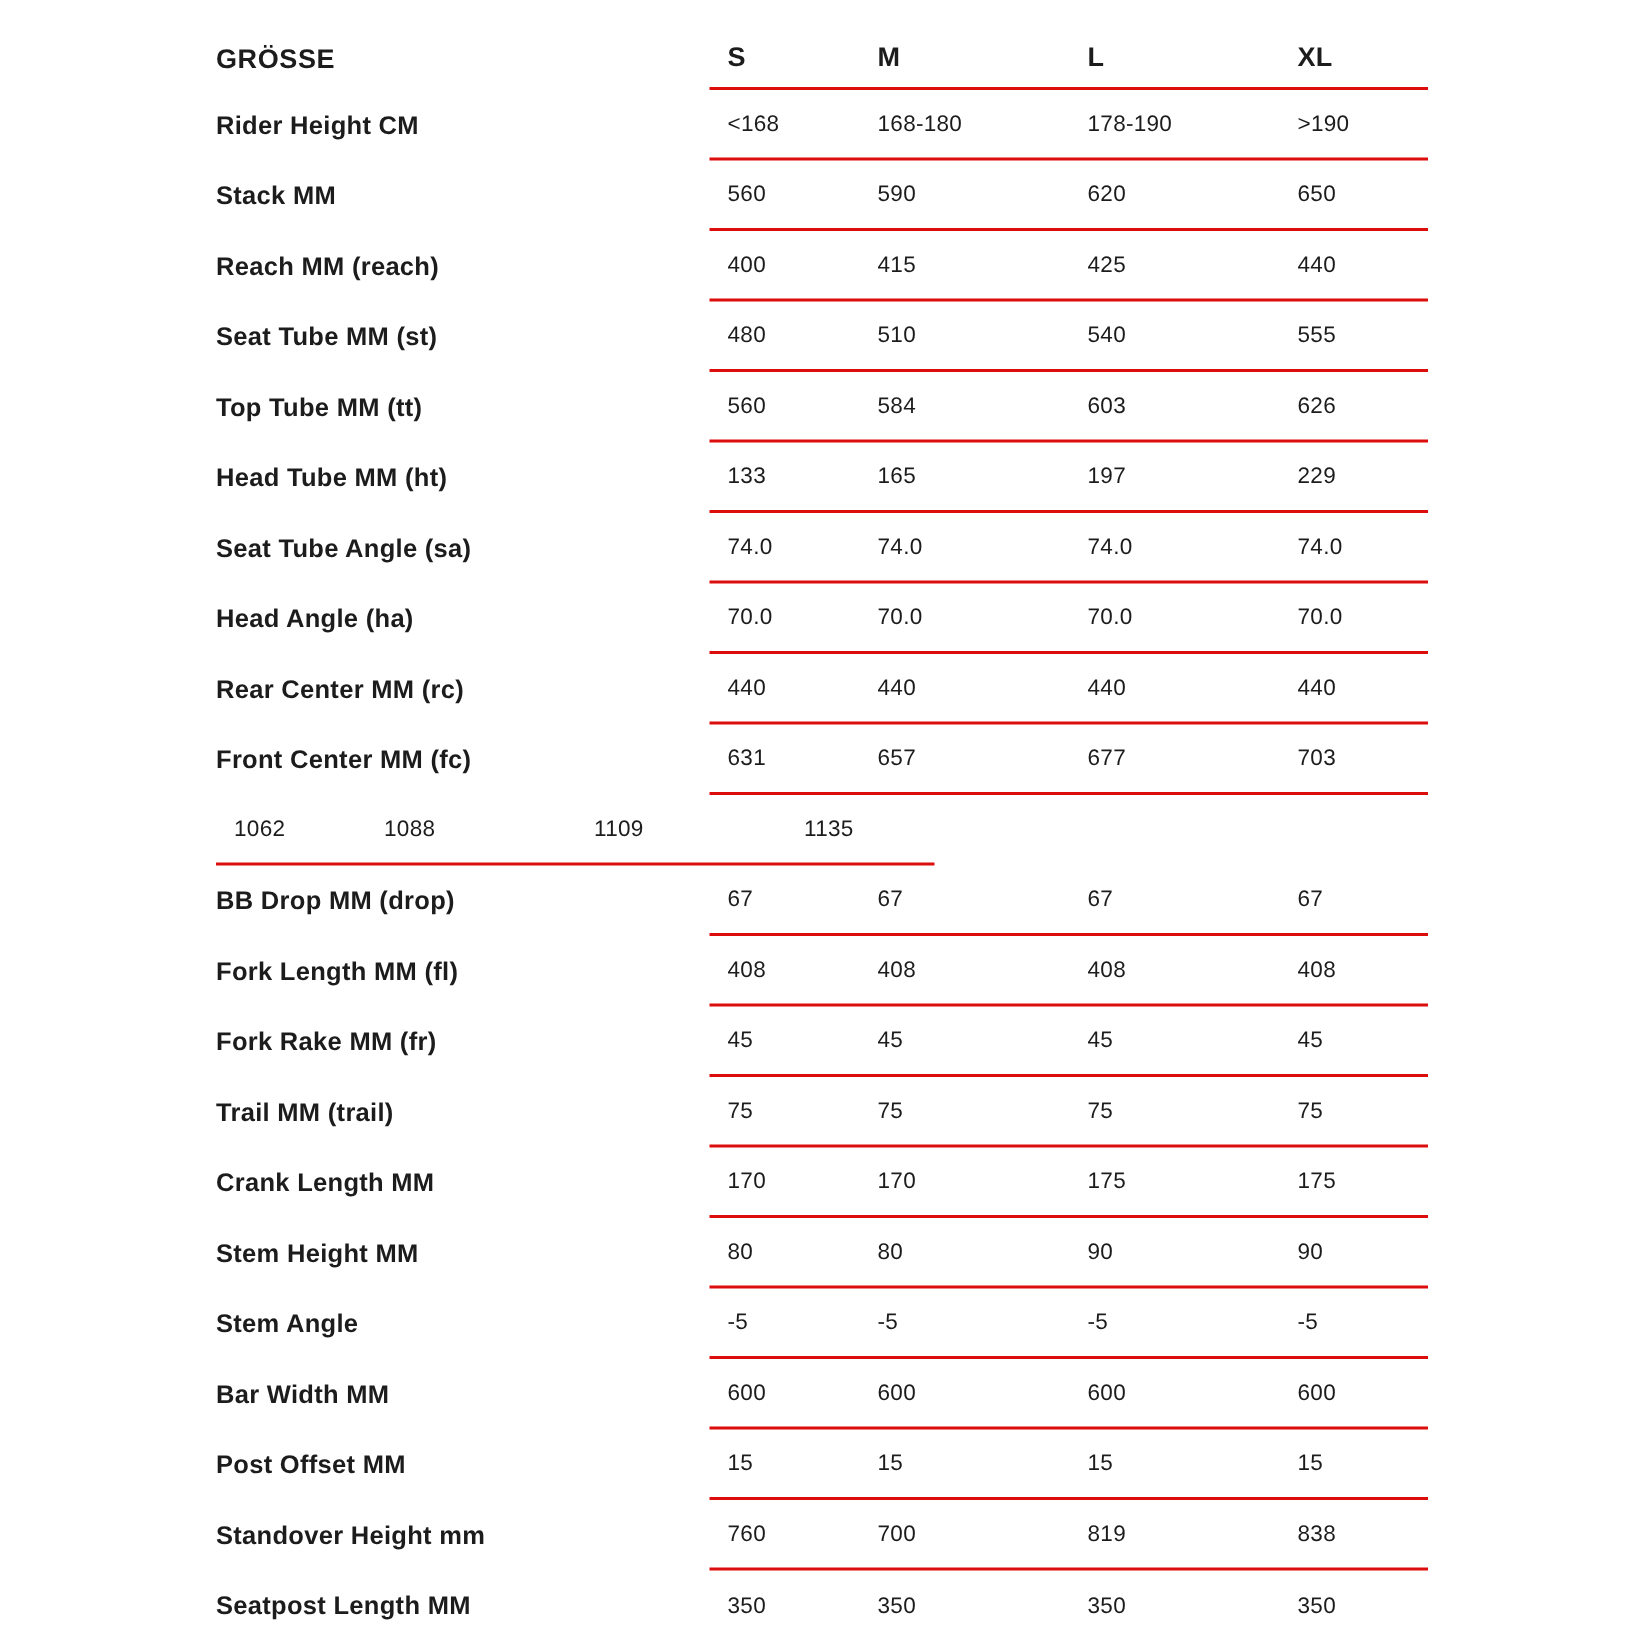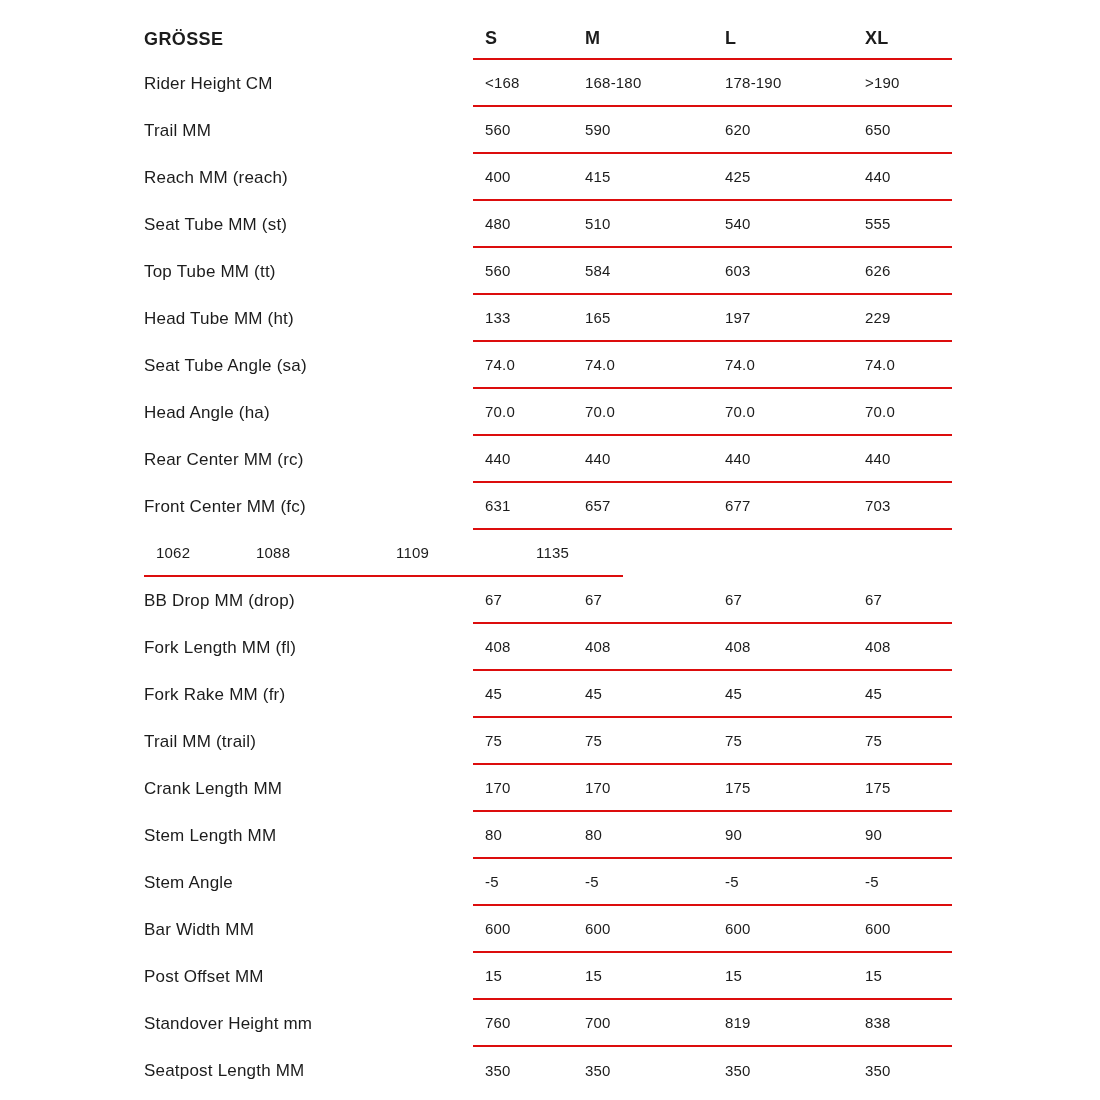--- a/index.html
+++ b/index.html
@@ -27,20 +27,21 @@
   }
   .row.header-row {
     height: 42px;
   }
   .label-cell {
     width: 329px;
     flex: 0 0 329px;
     font-size: 17px;
     letter-spacing: 0.2px;
     align-self: center;
+    font-weight: bold;
   }
   .header-label {
     font-weight: bold;
     font-size: 18px;
     letter-spacing: 0.4px;
   }
   .data-cells {
     width: 479px;
     flex: 0 0 479px;
     height: 100%;
@@ -80,21 +81,21 @@
       <div class="row">
         <div class="label-cell">Rider Height CM</div>
         <div class="data-cells with-line">
           <span class="cell">&lt;168</span>
           <span class="cell">168-180</span>
           <span class="cell">178-190</span>
           <span class="cell">&gt;190</span>
         </div>
       </div>
       <div class="row">
-        <div class="label-cell">Trail MM</div>
+        <div class="label-cell">Stack MM</div>
         <div class="data-cells with-line">
           <span class="cell">560</span>
           <span class="cell">590</span>
           <span class="cell">620</span>
           <span class="cell">650</span>
         </div>
       </div>
       <div class="row">
         <div class="label-cell">Reach MM (reach)</div>
         <div class="data-cells with-line">
@@ -214,21 +215,21 @@
       <div class="row">
         <div class="label-cell">Crank Length MM</div>
         <div class="data-cells with-line">
           <span class="cell">170</span>
           <span class="cell">170</span>
           <span class="cell">175</span>
           <span class="cell">175</span>
         </div>
       </div>
       <div class="row">
-        <div class="label-cell">Stem Length MM</div>
+        <div class="label-cell">Stem Height MM</div>
         <div class="data-cells with-line">
           <span class="cell">80</span>
           <span class="cell">80</span>
           <span class="cell">90</span>
           <span class="cell">90</span>
         </div>
       </div>
       <div class="row">
         <div class="label-cell">Stem Angle</div>
         <div class="data-cells with-line">

